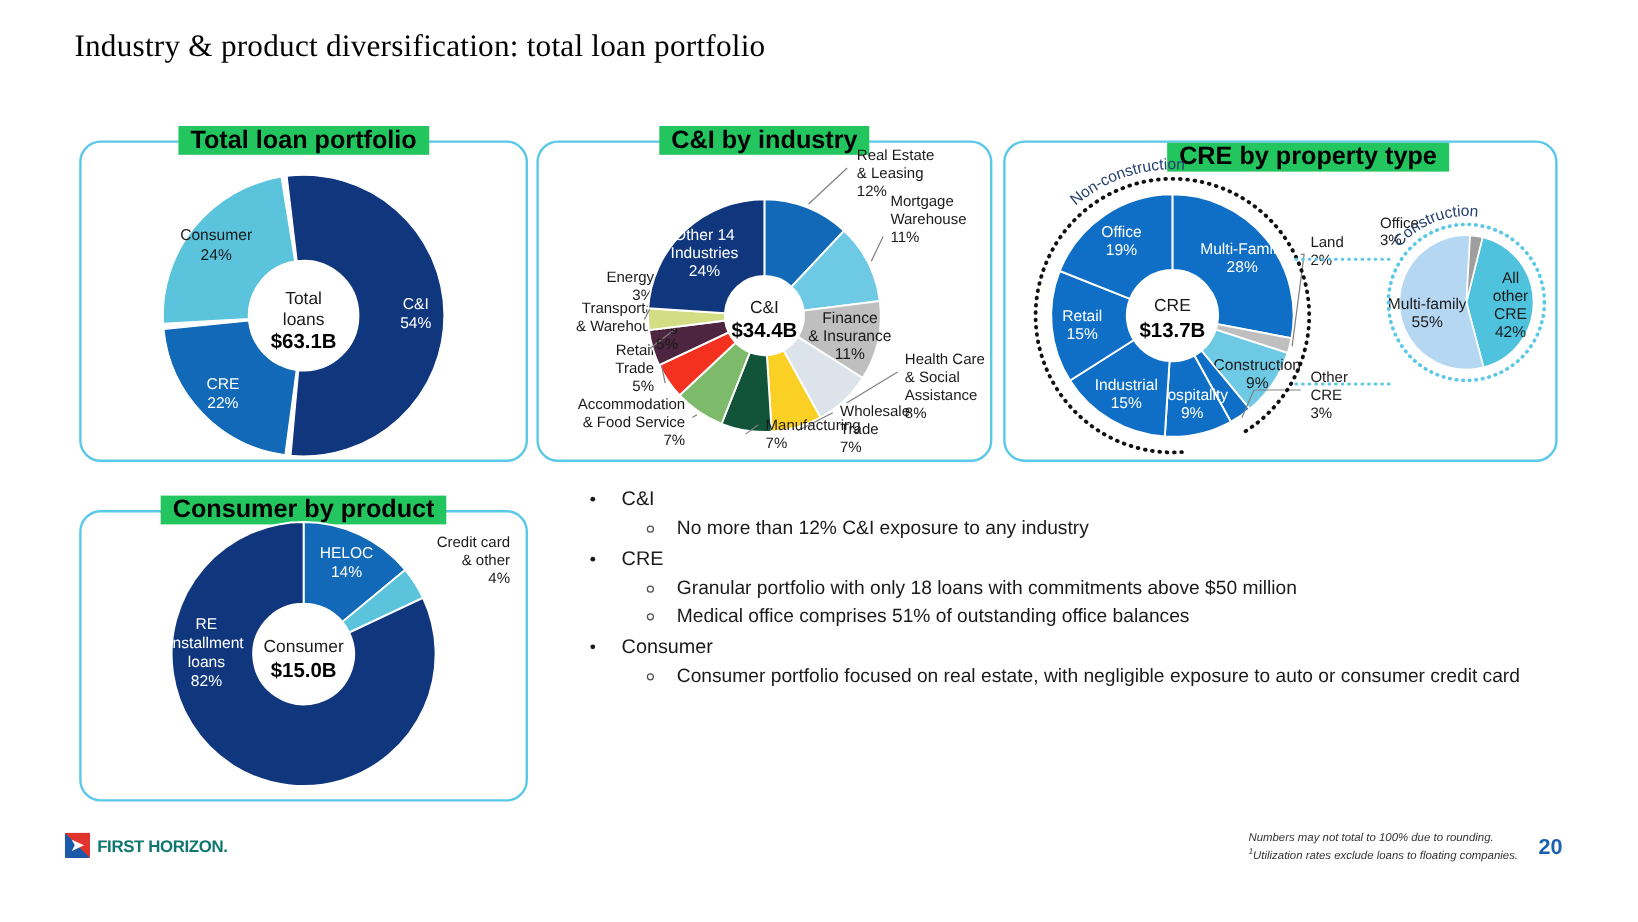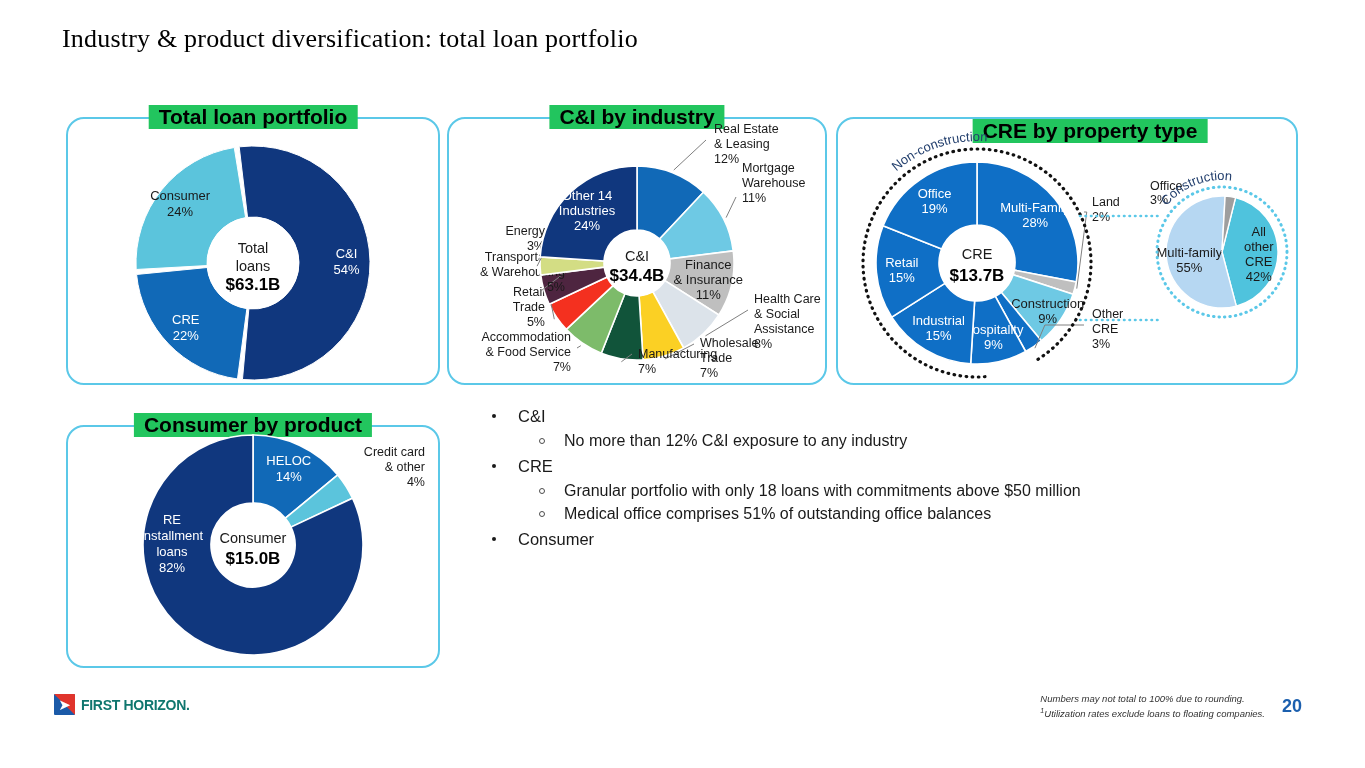--- a/index.html
+++ b/index.html
@@ -250,20 +250,21 @@
       <text x="253" y="564" class="ctr-val" text-anchor="middle">$15.0B</text>
     </svg>
 
   <div class="bullets" id="bullets">
       <div class="b1">C&amp;I</div>
       <div class="b2">No more than 12% C&amp;I exposure to any industry</div>
       <div class="b1">CRE</div>
       <div class="b2">Granular portfolio with only 18 loans with commitments above $50 million</div>
       <div class="b2">Medical office comprises 51% of outstanding office balances</div>
       <div class="b1">Consumer</div>
+      <div class="b2">Consumer portfolio focused on real estate, with negligible exposure to auto or consumer credit card</div>
     </div>
 
   <div class="logo">
     <span class="logo-mark">
       <span class="lm-blue"></span>
         <span class="lm-red"></span>
       <span class="lm-star">➤</span>
     </span>
     <span class="logo-text">FIRST HORIZON.</span>
   </div>

